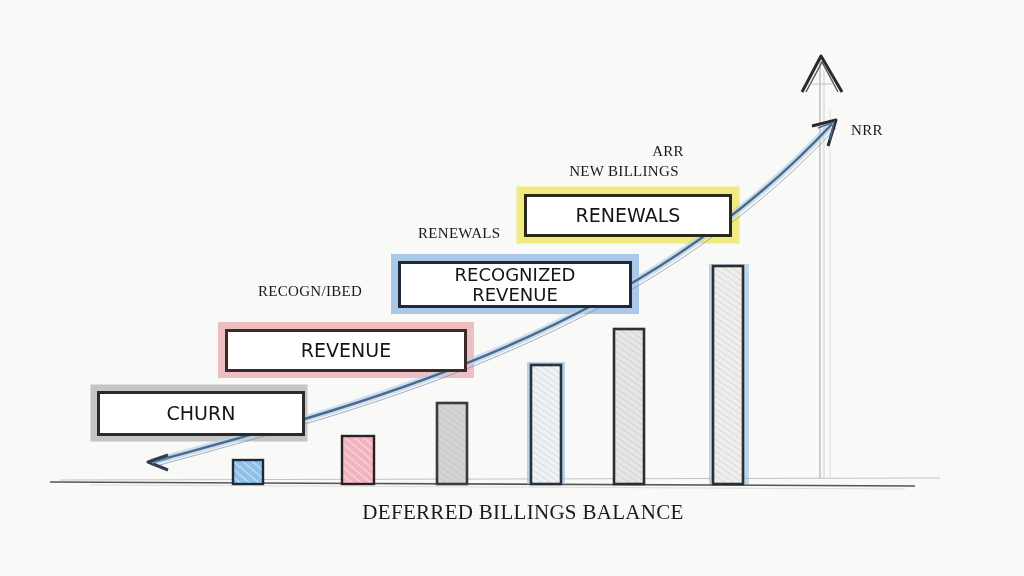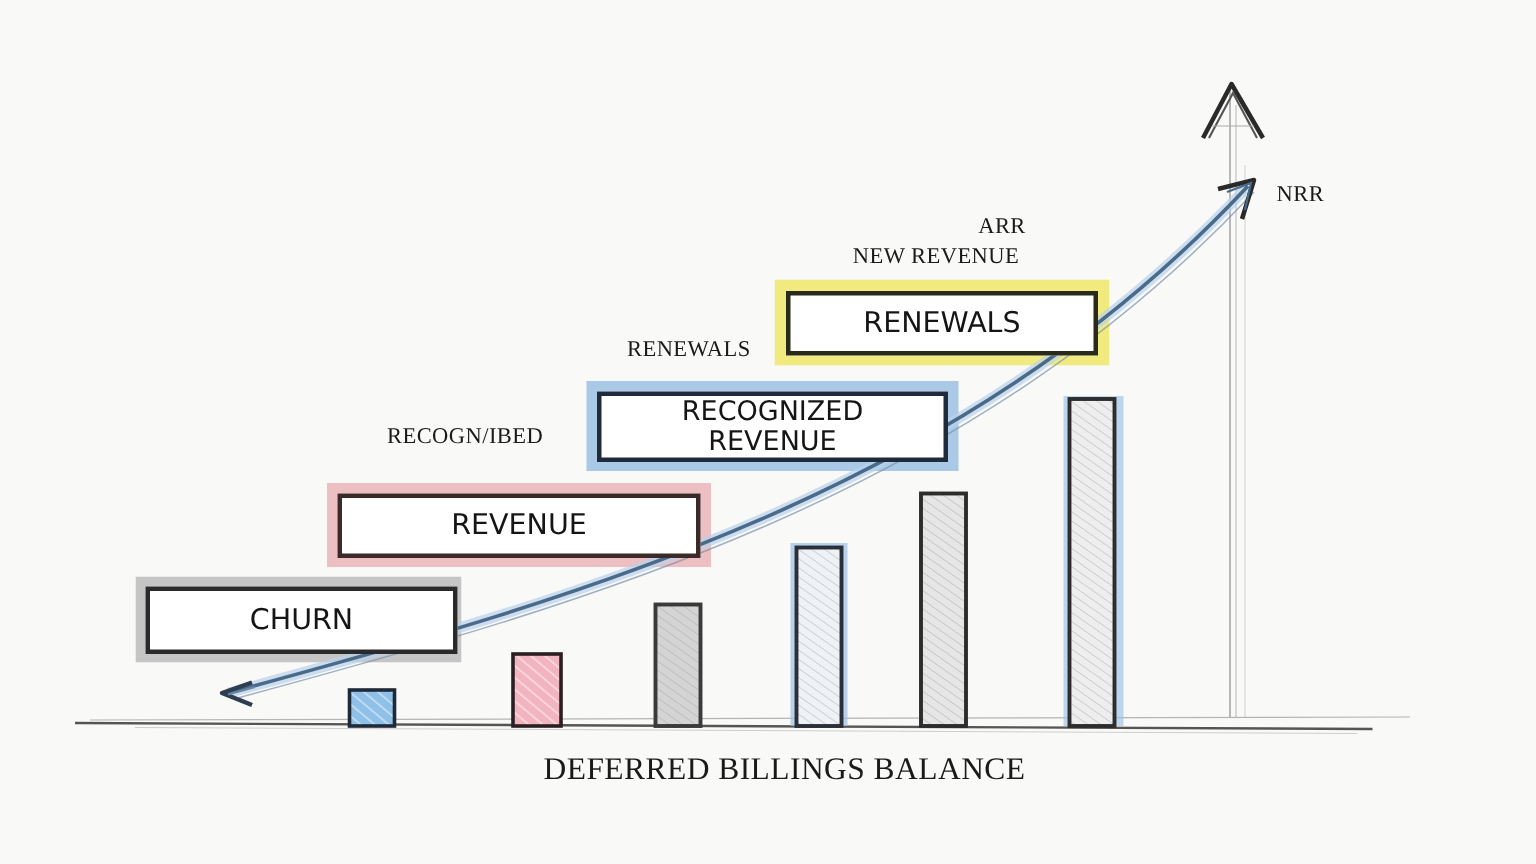--- a/index.html
+++ b/index.html
@@ -131,17 +131,17 @@
 </div>
 
 <div class="box" style="left:524px; top:194px; width:208px; height:43px; border-color:#2a2a1a;">
   <span class="txt" style="font-size:19px;">RENEWALS</span>
 </div>
 
 <div class="lbl" style="left:258px; top:283px; font-size:15px;">RECOGN/IBED</div>
 <div class="lbl" style="left:418px; top:225px; font-size:15px;">RENEWALS</div>
 
 <div class="lbl" style="left:600px; top:143px; width:40px; font-size:15px;margin-left:48px;">ARR</div>
-<div class="lbl" style="left:564px; top:163px; width:120px; font-size:15px;">NEW REVENUE</div>
+<div class="lbl" style="left:564px; top:163px; width:120px; font-size:15px;">NEW BILLINGS</div>
 
 <div class="lbl" style="left:851px; top:122px; font-size:15px;">NRR</div>
 
 <div class="lbl" style="left:348px; top:501px; width:350px; font-size:21px;">DEFERRED BILLINGS BALANCE</div>
 
 </body></html>

